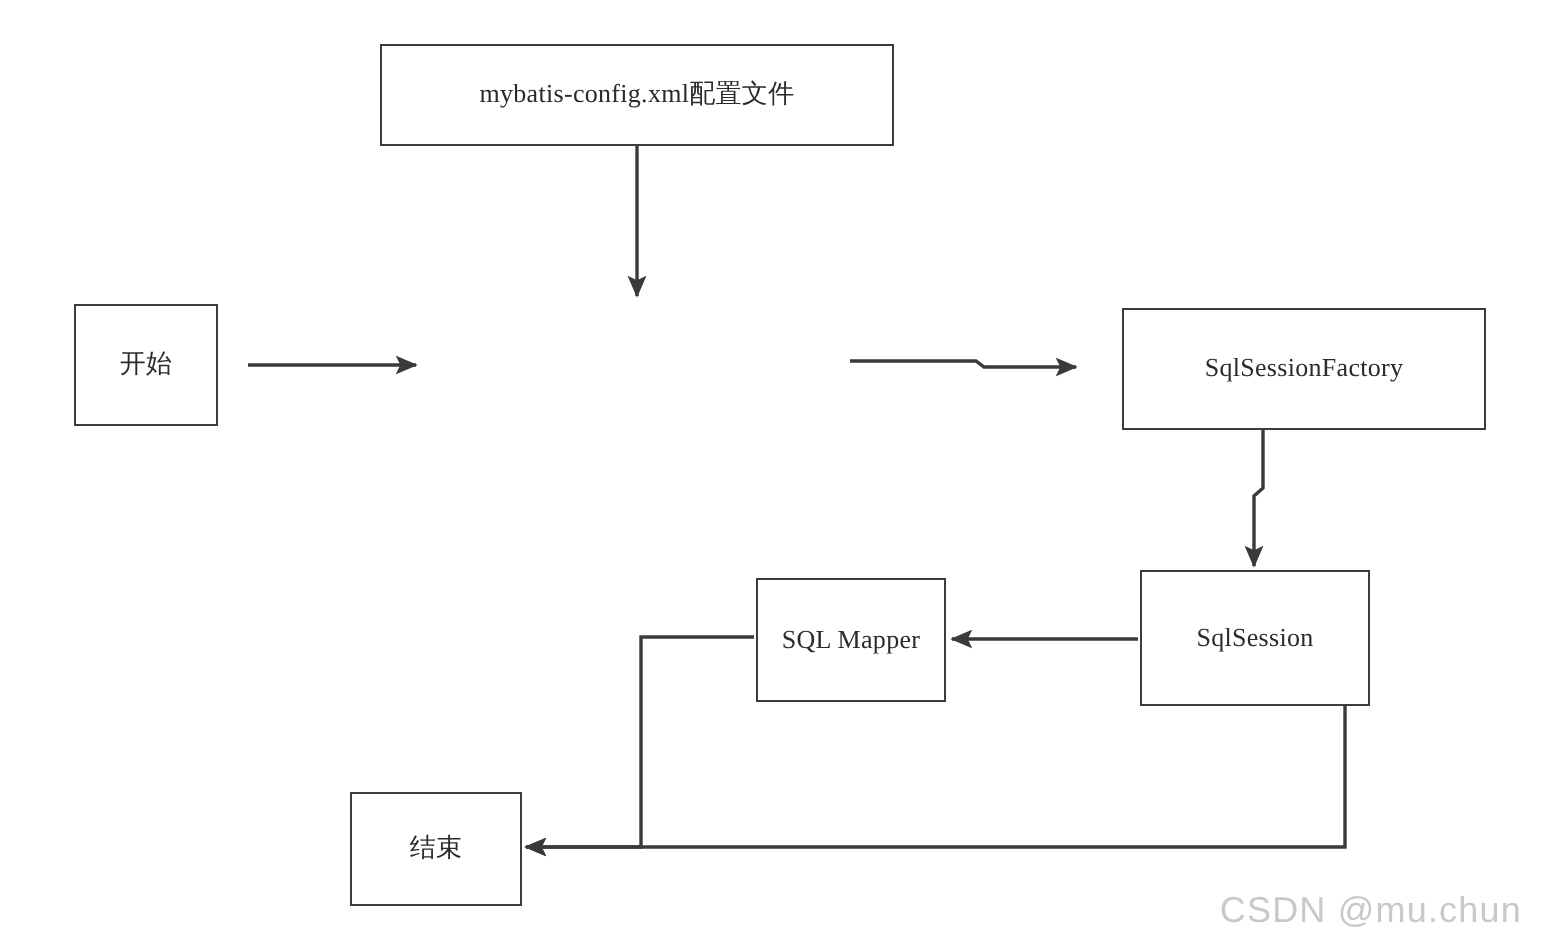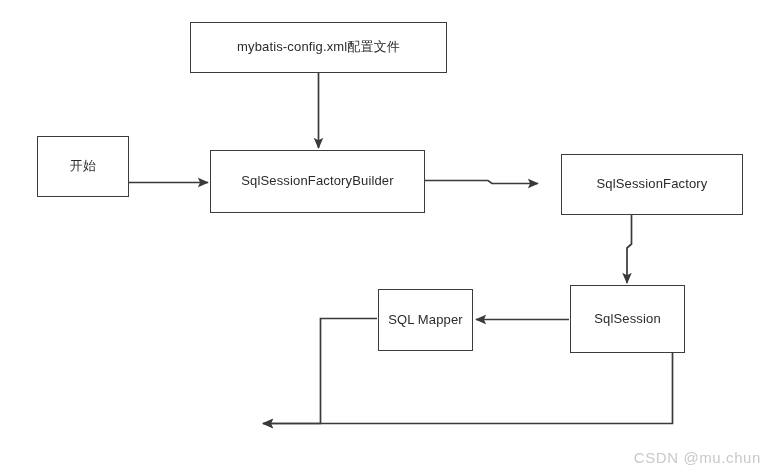--- a/index.html
+++ b/index.html
@@ -32,40 +32,41 @@
     border: 1.6px solid #3c3c3c;
     display: flex;
     align-items: center;
     justify-content: center;
     text-align: center;
     color: #2b2b2b;
     font-size: 13px;
     line-height: 1.25;
     letter-spacing: 0.15px;
     z-index: 2;
+    font-family: Liberation Serif, serif;
   }
   .node span {
     display: block;
     padding: 0 6px;
   }
   
   #node-config      { left: 190px; top: 22px;  width: 257px; height: 51px; }
-  #node-start       { left: 37px;  top: 136px; width: 92px;  height: 61px; text-align: right; }
+  #node-start       { left: 37px;  top: 152px; width: 72px;  height: 61px; text-align: right; }
   #node-builder     { left: 210px; top: 150px; width: 215px; height: 63px; }
   #node-factory     { left: 540px; top: 154px; width: 182px; height: 61px; margin-left: 21px; }
   #node-mapper      { left: 378px; top: 289px; width: 95px;  height: 62px; }
   #node-sqlsession  { left: 570px; top: 285px; width: 115px; height: 68px; }
   #node-end         { left: 175px; top: 396px; width: 86px;  height: 57px; }
 
   #watermark {
     position: absolute;
     right: 12px;
     bottom: 8px;
     color: #c9c9c9;
-    font-size: 15px;
+    font-size: 18px;
     letter-spacing: 0.6px;
     white-space: nowrap;
     z-index: 3;
   }
 </style>
 </head>
 <body>
 
 <div id="canvas">
 
@@ -92,32 +93,32 @@
   </svg>
 
   <div class="node" id="node-config">
     <span>mybatis-config.xml配置文件</span>
   </div>
 
   <div class="node" id="node-start">
     <span>开始</span>
   </div>
 
-  <div class="node" id="node-builder">
-    <span>SqlSessionFactoryBuilder</span>
-  </div>
 
   <div class="node" id="node-factory">
     <span>SqlSessionFactory</span>
   </div>
 
   <div class="node" id="node-sqlsession">
     <span>SqlSession</span>
   </div>
 
   <div class="node" id="node-mapper">
     <span>SQL Mapper</span>
   </div>
 
+  <div class="node" id="node-end">
+    <span>结束</span>
+  </div>
 
   <div id="watermark">CSDN @mu.chun</div>
 
 </div>
 
 </body></html>

